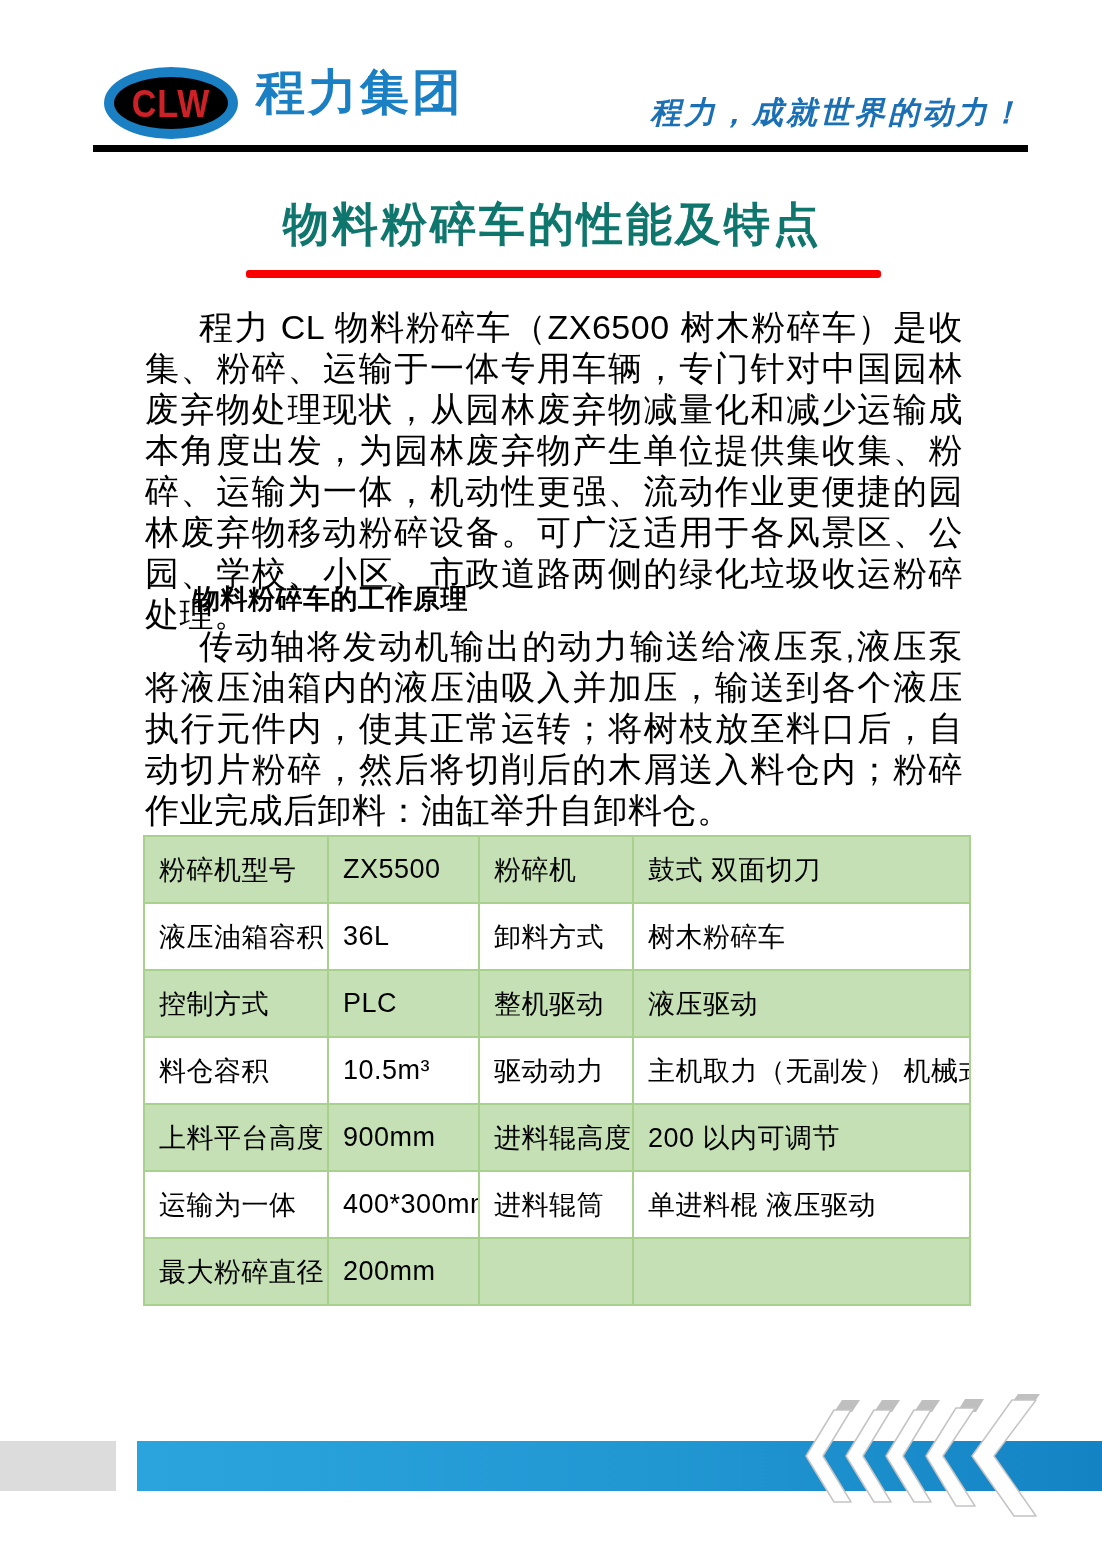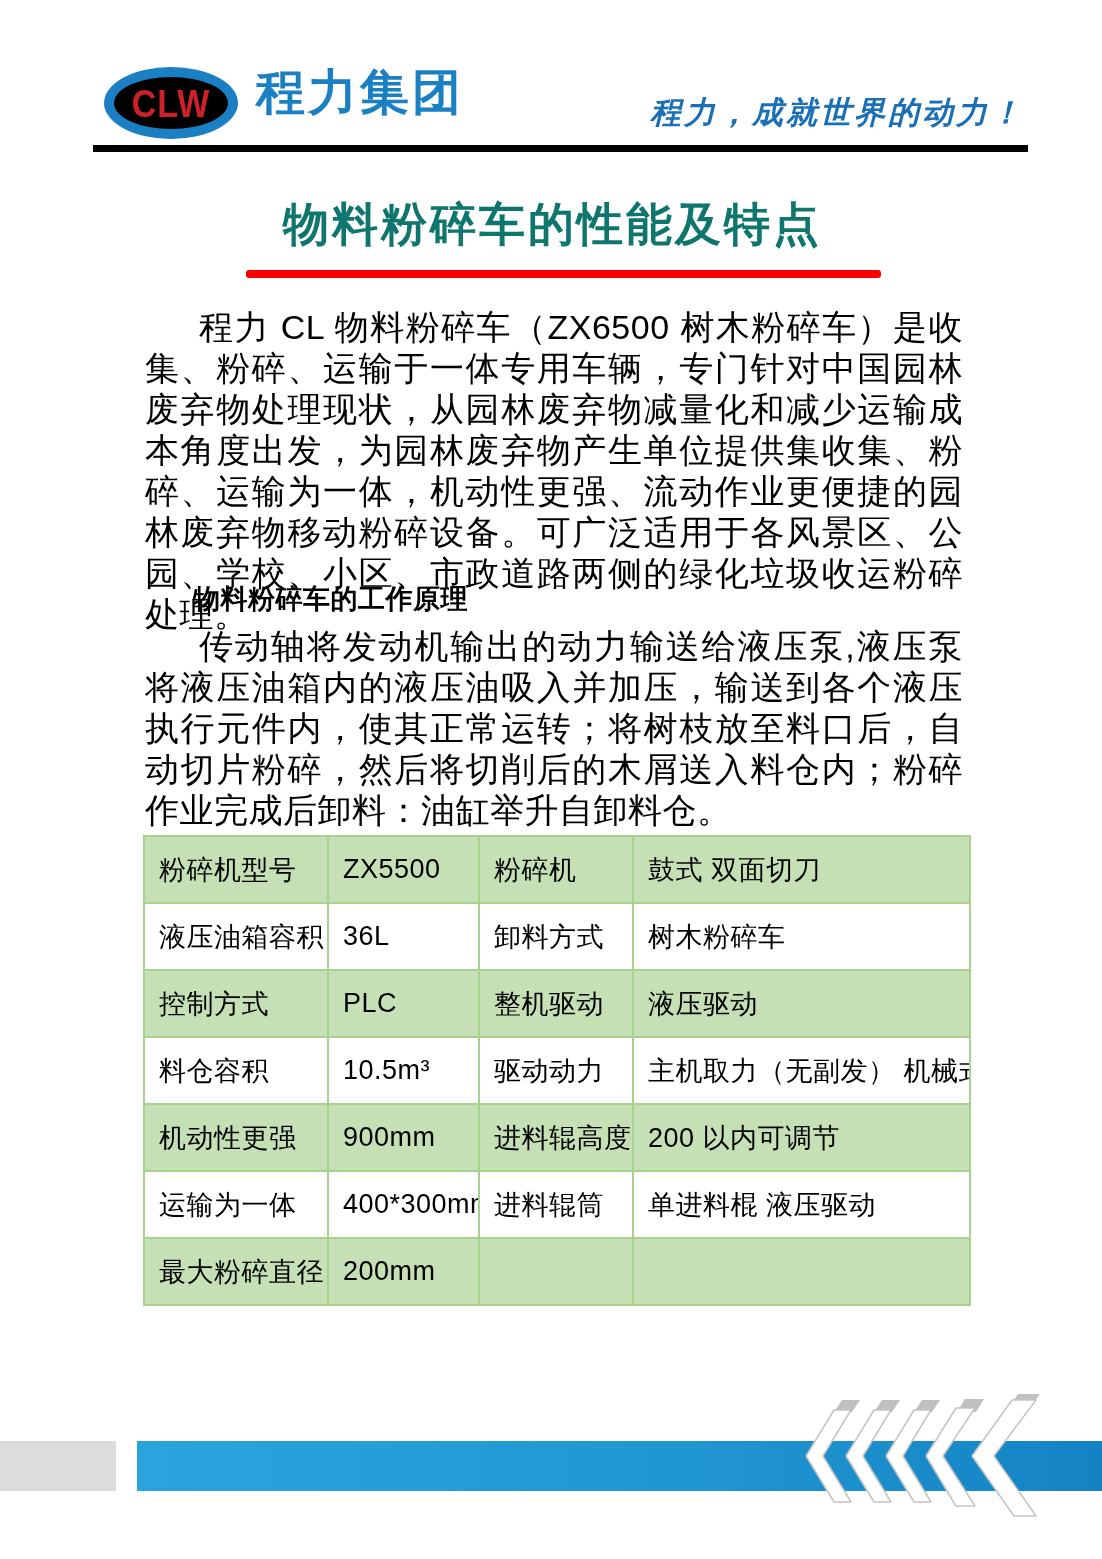--- a/index.html
+++ b/index.html
@@ -160,21 +160,21 @@
           <td>整机驱动</td>
           <td>液压驱动</td>
         </tr>
         <tr>
           <td>料仓容积</td>
           <td>10.5m³</td>
           <td>驱动动力</td>
           <td>主机取力（无副发） 机械式</td>
         </tr>
         <tr>
-          <td>机动性更强</td>
+          <td>上料平台高度</td>
           <td>900mm</td>
           <td>进料辊高度</td>
           <td>200 以内可调节</td>
         </tr>
         <tr>
           <td>运输为一体</td>
           <td>400*300mm</td>
           <td>进料辊筒</td>
           <td>单进料棍 液压驱动</td>
         </tr>

